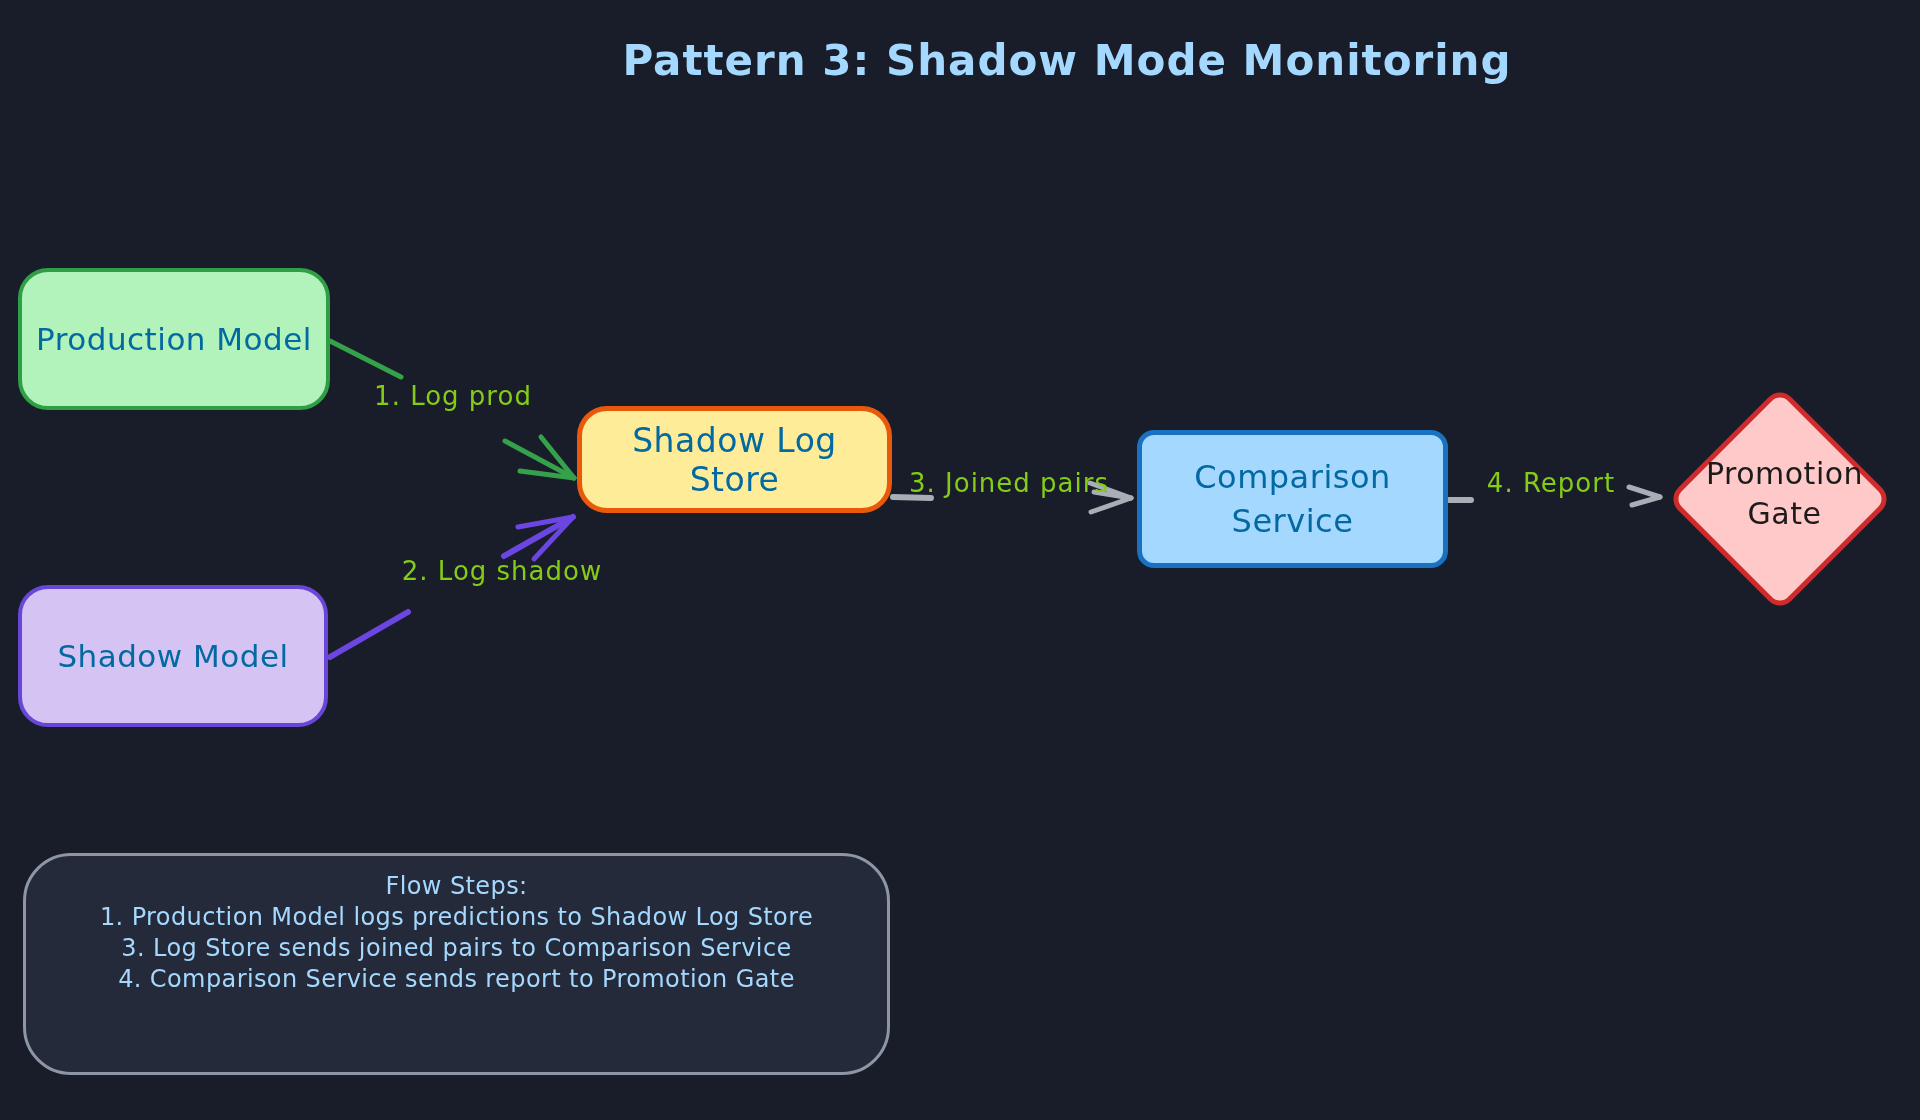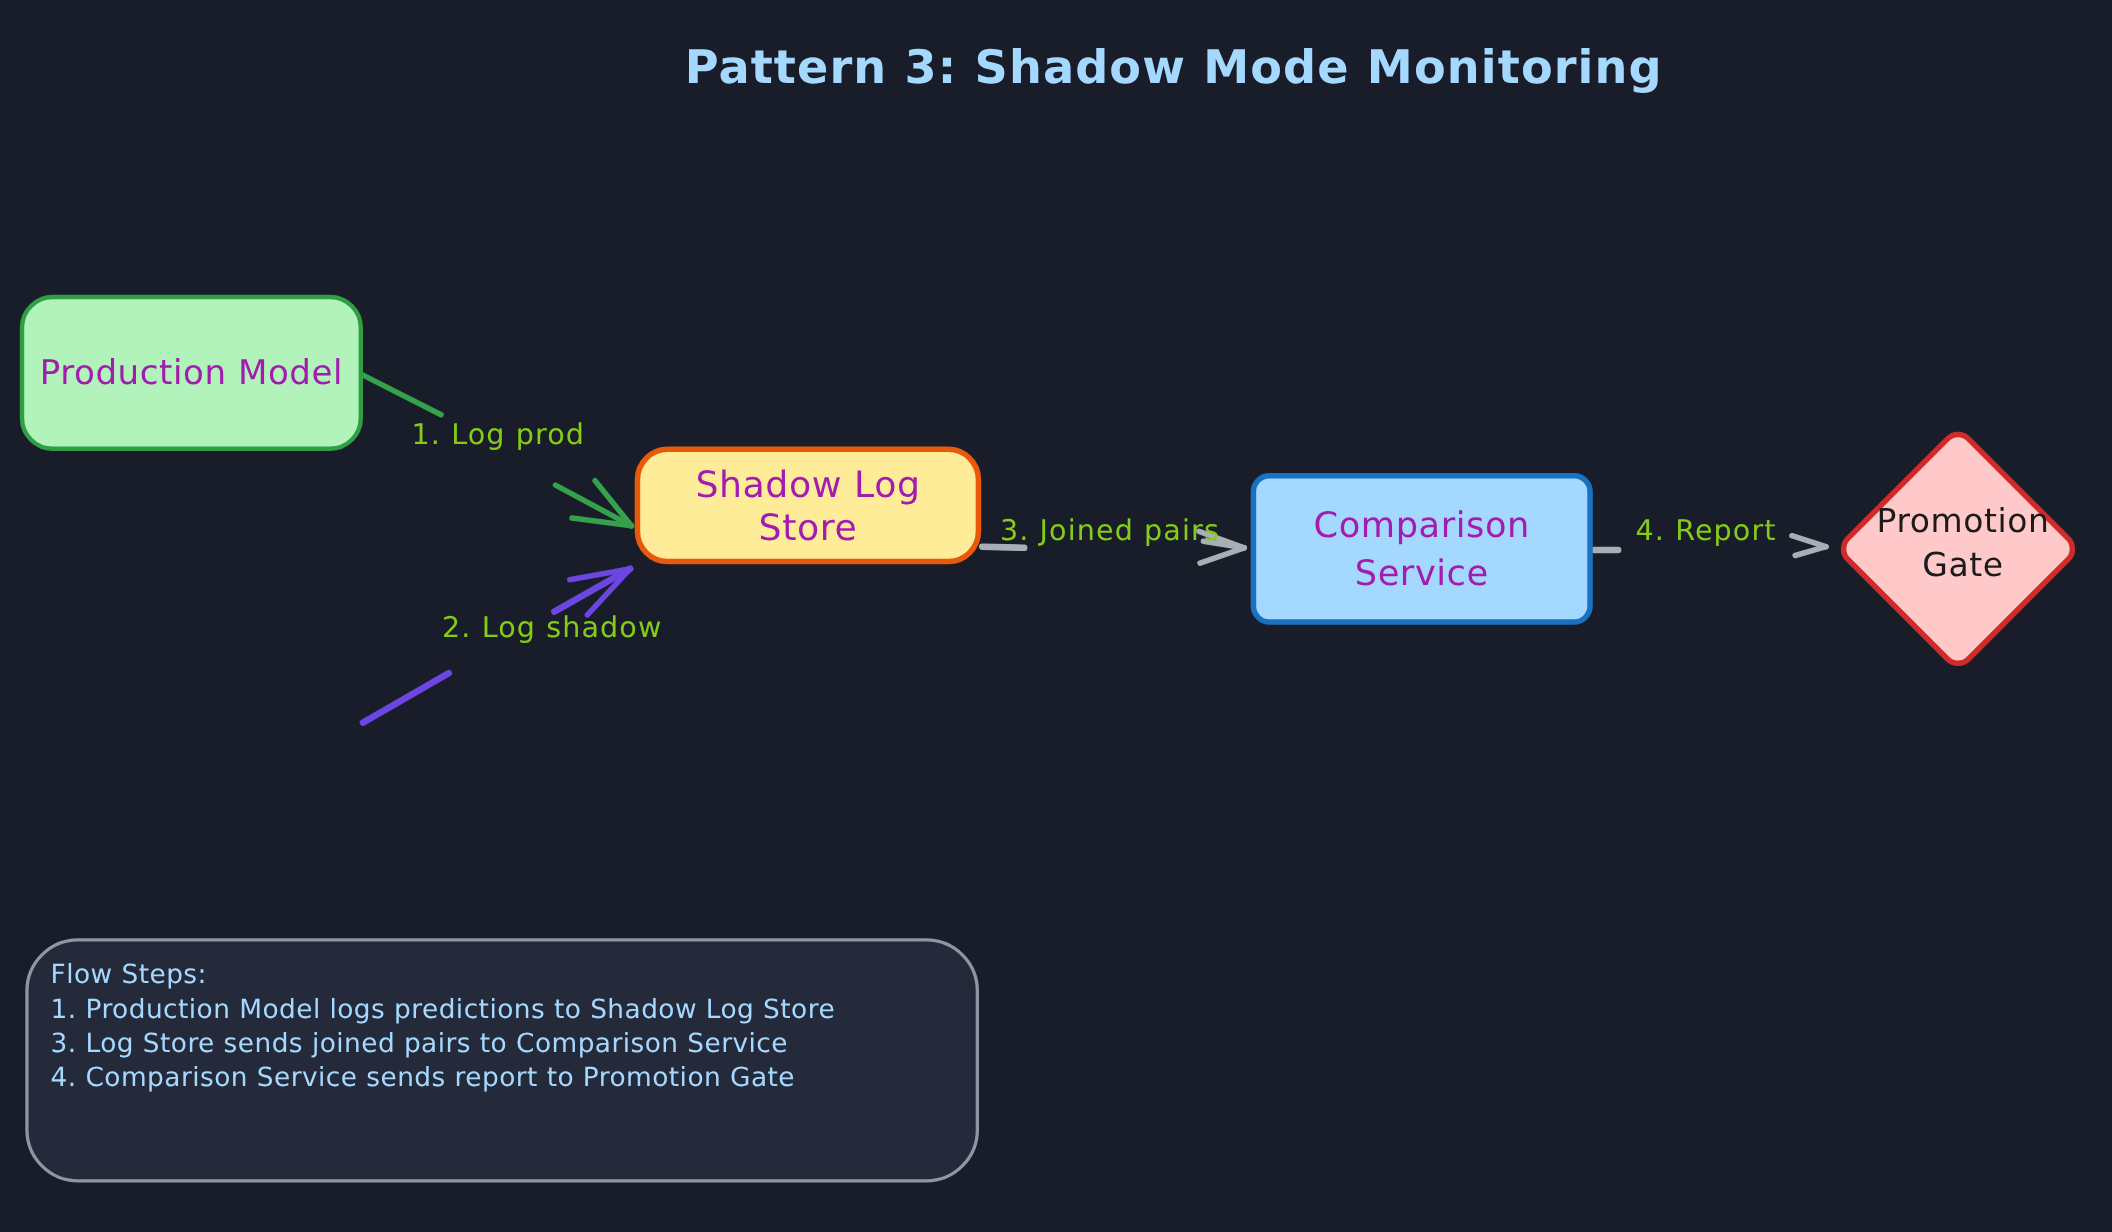--- a/index.html
+++ b/index.html
@@ -11,21 +11,21 @@
   .title{
     position:absolute;left:1067px;top:36px;transform:translateX(-50%);
     white-space:nowrap;font-size:42px;font-weight:600;letter-spacing:1px;
     color:#a5d8ff;
   }
   .edges{position:absolute;left:0;top:0;z-index:1;}
   .edges path{fill:none;stroke-linecap:round;stroke-linejoin:round;}
   .node{
     position:absolute;z-index:2;box-sizing:border-box;
     display:flex;align-items:center;justify-content:center;text-align:center;
-    color:#a21caf;font-size:31px;letter-spacing:0.5px;
+    color:#0369a1;font-size:31px;letter-spacing:0.5px;
   }
   .rectnode{border-radius:30px;border:4px solid;}
   .node-production{left:18px;top:268px;width:312px;height:142px;}
   .node-shadow{left:18px;top:585px;width:310px;height:142px;}
   .node-logstore{left:577px;top:406px;width:315px;height:107px;border-width:5px;font-size:33px;}
   .node-comparison{left:1137px;top:430px;width:311px;height:138px;border-width:5px;font-size:32px;line-height:44px;}
   .node-comparison .inner{width:250px;}
   .diamond{
     position:absolute;z-index:2;left:1700px;top:419px;width:160px;height:160px;
     box-sizing:border-box;border:5px solid;border-radius:16px;
@@ -42,21 +42,21 @@
   }
   .lbl-1{left:453px;top:396px;}
   .lbl-2{left:454px;top:571px;margin-left:48px;}
   .lbl-3{left:1009px;top:483px;}
   .lbl-4{left:1551px;top:483px;}
   .flow-panel{
     position:absolute;z-index:2;left:23px;top:853px;width:867px;height:222px;
     box-sizing:border-box;background:#242a39;border:3px solid #8c96a4;border-radius:48px;
     padding:15px 20px 0 20px;color:#a5d8ff;font-size:24px;line-height:31px;letter-spacing:0.4px;
   }
-  .flow-panel div{white-space:nowrap;}
+  .flow-panel div{white-space:nowrap;text-align:center;}
 </style>
 </head>
 <body>
 
 <div class="stage">
 
   <div class="title">Pattern 3: Shadow Mode Monitoring</div>
 
   <svg class="edges" width="1920" height="1120" viewBox="0 0 1920 1120">
 
@@ -85,20 +85,23 @@
       <path d="M1449,500 L1471,500" stroke-width="6" stroke="#a8aeb5"></path>
       <path d="M1629,487 L1660,497" stroke-width="5" stroke="#a8aeb5"></path>
       <path d="M1632,505 L1660,497" stroke-width="5" stroke="#a8aeb5"></path>
     </g>
   </svg>
 
   <div class="node rectnode node-production" style="background: rgb(178, 242, 187); border-color: rgb(47, 158, 68);">
     <span>Production Model</span>
   </div>
 
+  <div class="node rectnode node-shadow" style="background: rgb(213, 196, 243); border-color: rgb(104, 71, 216);">
+    <span>Shadow Model</span>
+  </div>
 
   <div class="node rectnode node-logstore" style="background: rgb(255, 236, 153); border-color: rgb(232, 89, 12);">
     <span>Shadow Log Store</span>
   </div>
 
   <div class="node rectnode node-comparison" style="background: rgb(165, 216, 255); border-color: rgb(25, 113, 194); border-radius: 17px;">
     <span class="inner">Comparison Service</span>
   </div>
 
   <div class="diamond" style="background: rgb(255, 201, 201); border-color: rgb(207, 43, 43);">

